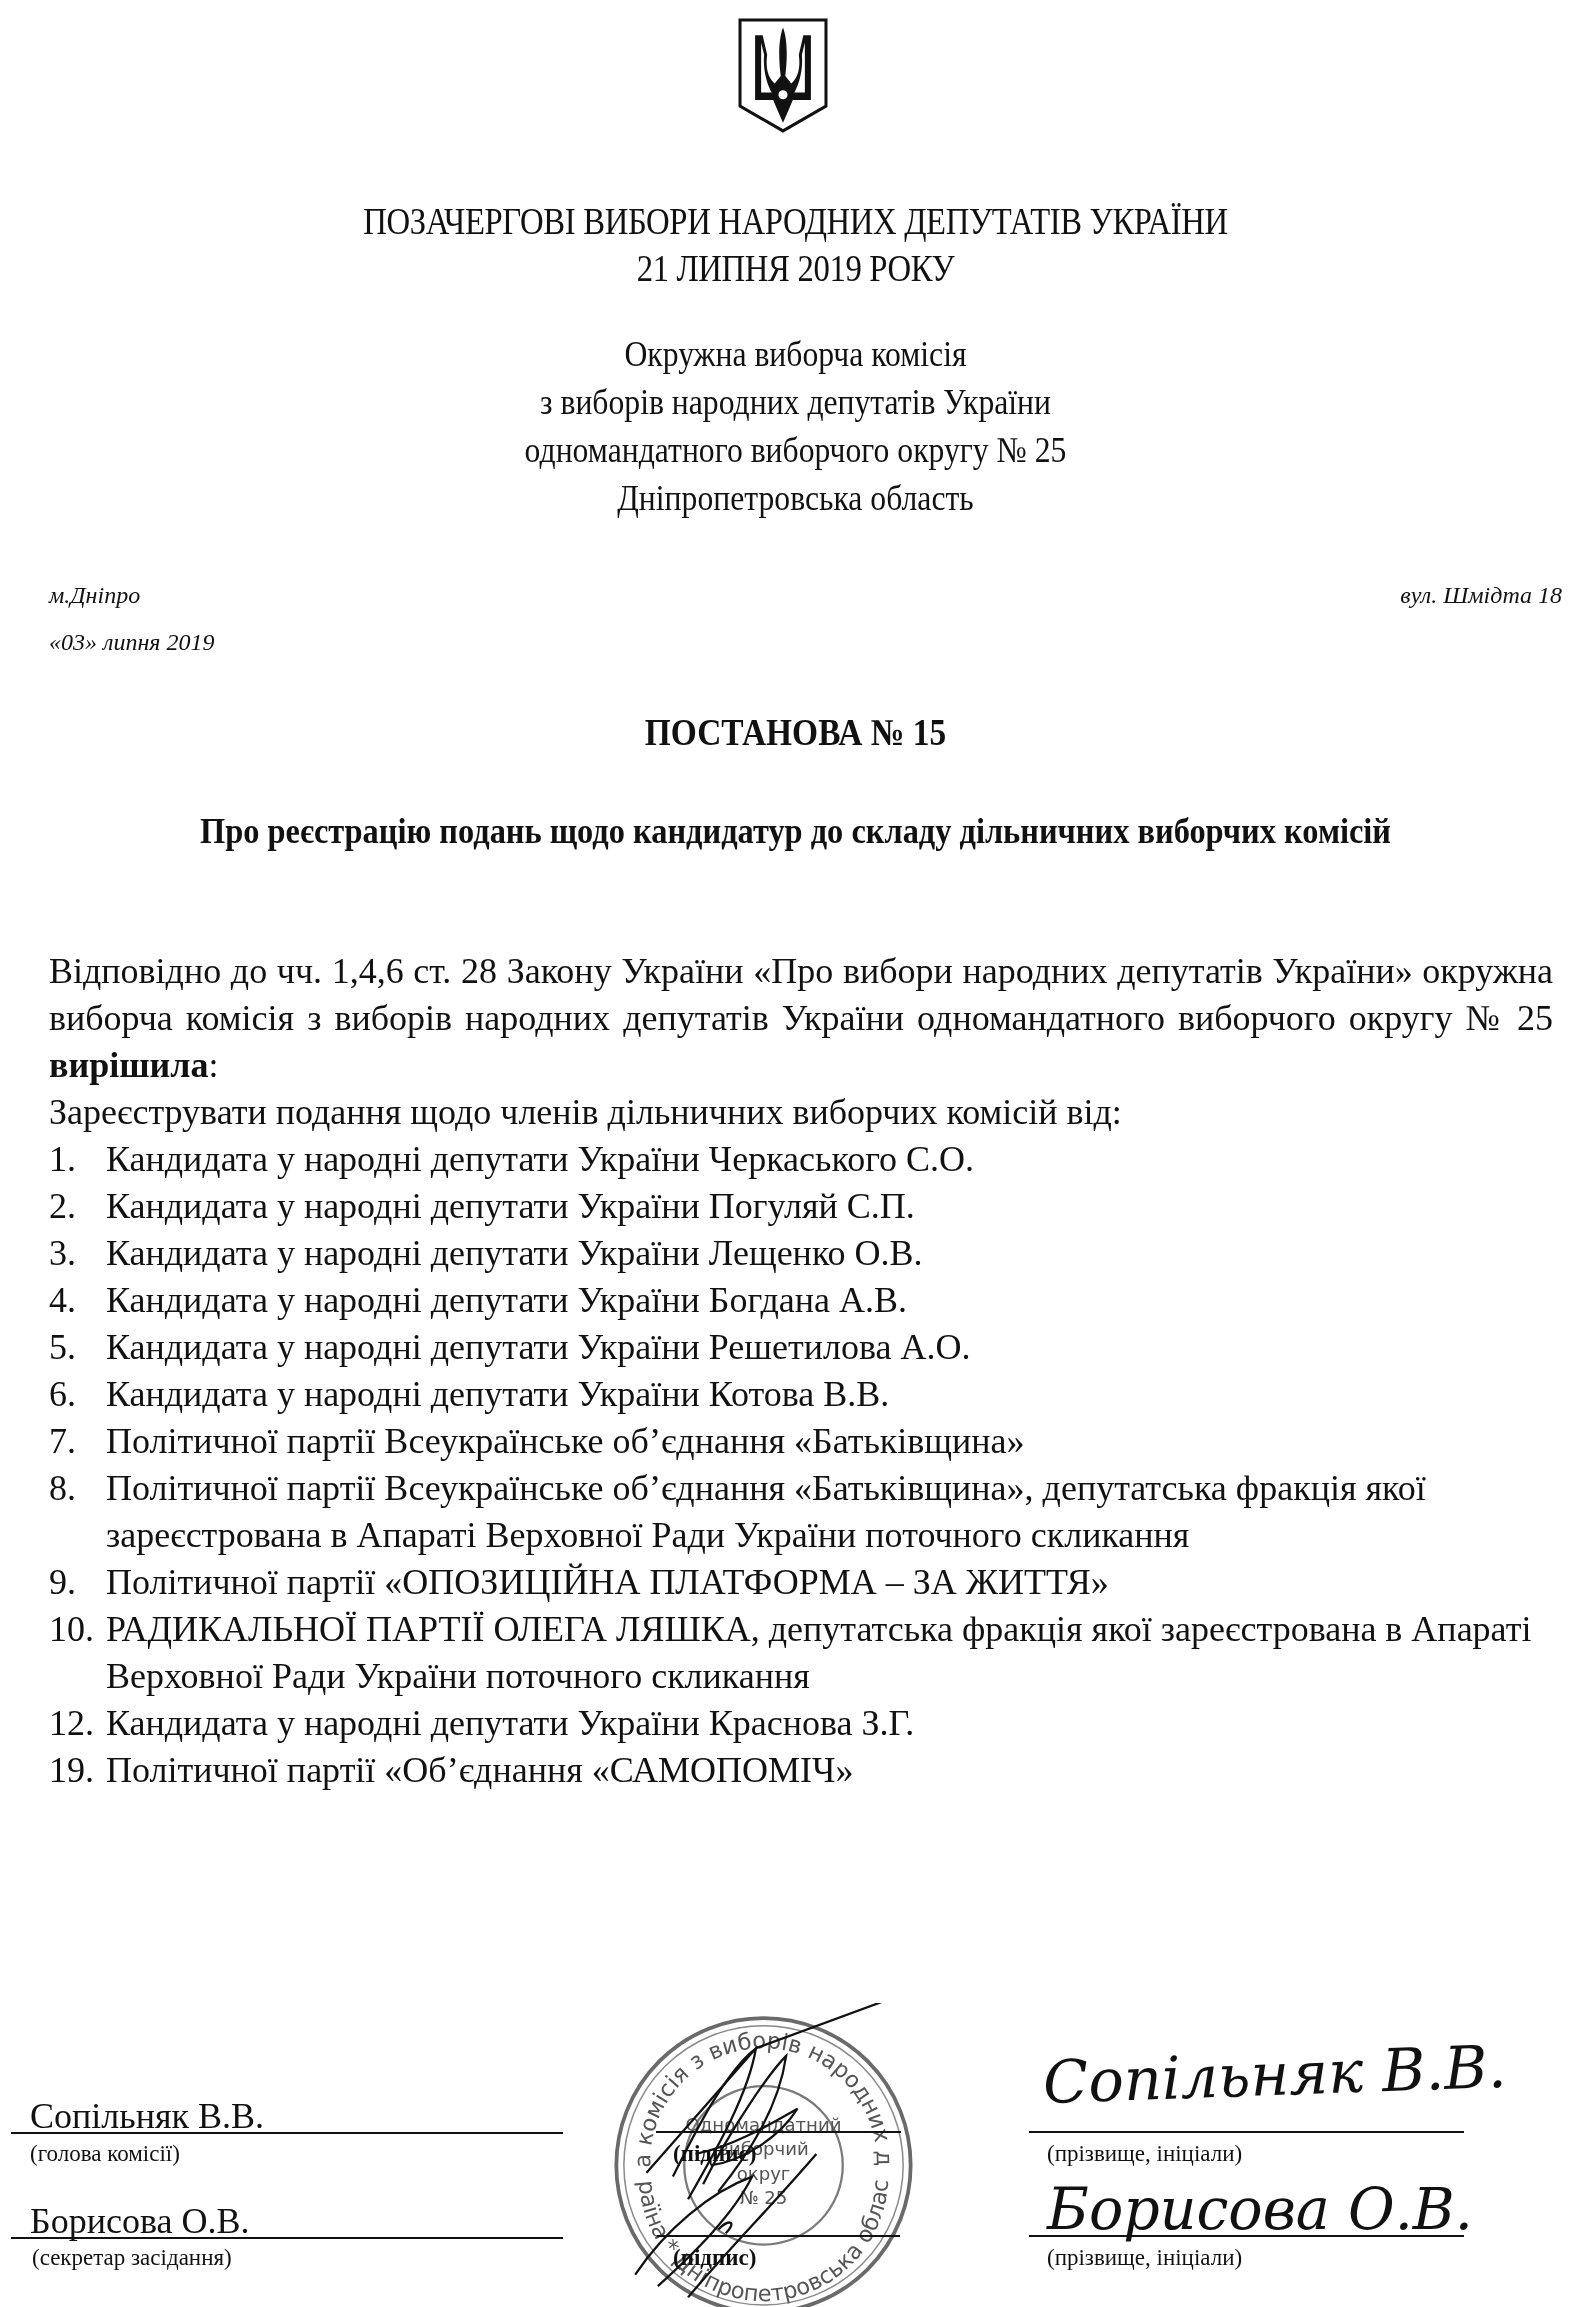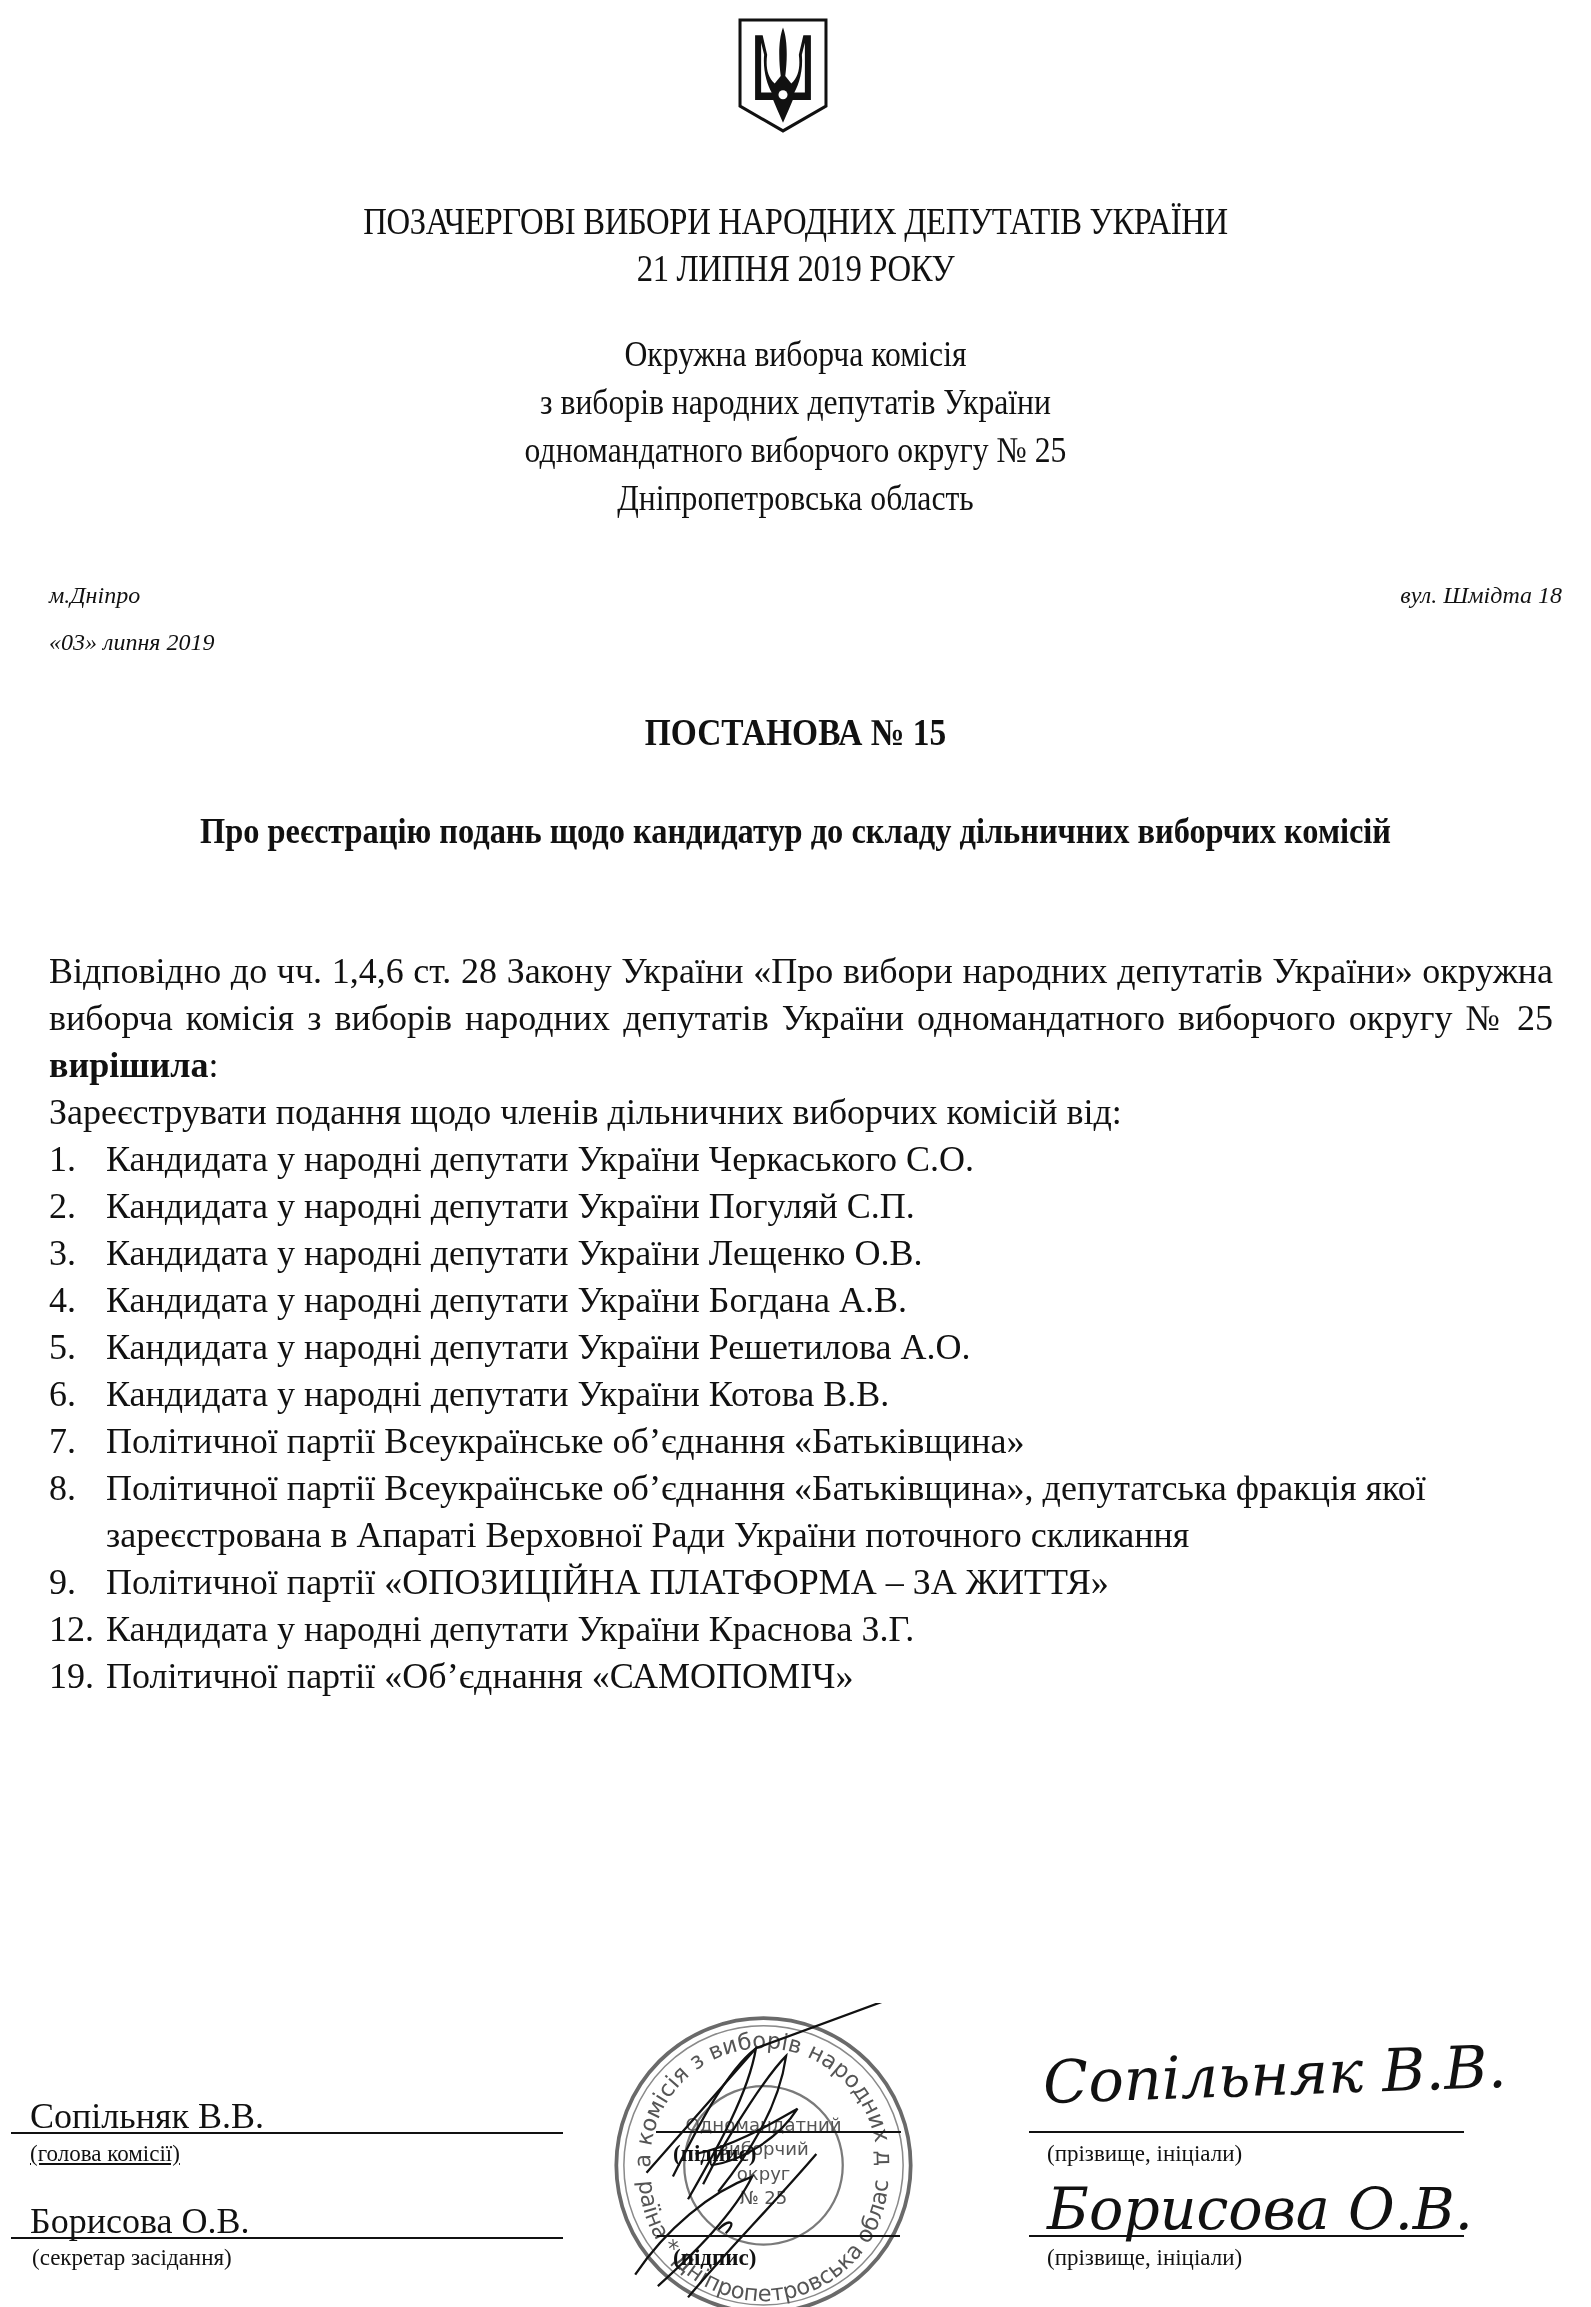--- a/index.html
+++ b/index.html
@@ -97,20 +97,24 @@
     </li>
   <li>
       <span class="num">8.</span>
       <span class="txt">Політичної партії Всеукраїнське об’єднання «Батьківщина», депутатська фракція якої зареєстрована в Апараті Верховної Ради України   поточного скликання</span>
     </li>
   <li>
       <span class="num">9.</span>
       <span class="txt">Політичної партії «ОПОЗИЦІЙНА ПЛАТФОРМА – ЗА ЖИТТЯ»</span>
     </li>
   <li>
+      <span class="num">10.</span>
+      <span class="txt">РАДИКАЛЬНОЇ ПАРТІЇ ОЛЕГА ЛЯШКА,  депутатська фракція якої зареєстрована в Апараті Верховної Ради України   поточного скликання</span>
+    </li>
+  <li>
       <span class="num">12.</span>
       <span class="txt">Кандидата у народні депутати України Краснова З.Г.</span>
     </li>
   <li>
       <span class="num">19.</span>
       <span class="txt">Політичної партії «Об’єднання «САМОПОМІЧ»</span>
     </li>
 </ul>
 
 <div class="abs" style="left:605px; top:2003px; width:317px; height:317px;">
@@ -142,21 +146,21 @@
     <g fill="none" stroke="#111" stroke-width="3">
       <path d="M40 360 C80 300 140 250 195 230 C170 280 120 330 70 375"></path>
       <path d="M110 390 C160 330 220 270 280 200"></path>
       <path d="M150 300 C165 285 175 290 160 305"></path>
     </g>
   </svg>
 </div>
 
 <div class="abs sig-name" style="left:30px; top:2095px;">Сопільняк В.В.</div>
 <div class="abs rule" style="left:11.3px; top:2132px; width:552px;"></div>
-<div class="abs sig-caption" style="left:30px; top:2140px;text-decoration:underline;">(голова комісії)</div>
+<div class="abs sig-caption" style="left:30px; top:2140px;">(голова комісії)</div>
 
 <div class="abs rule" style="left:656px; top:2131px; width:245px;"></div>
 <div class="abs sig-caption" style="left:673px; top:2140px; font-weight:bold;">(підпис)</div>
 
 <div class="abs handwriting" style="left:1043px; top:2040px; font-size:59px; transform:rotate(-2deg);">Сопільняк В.В.</div>
 <div class="abs rule" style="left:1029px; top:2131px; width:435px;"></div>
 <div class="abs sig-caption" style="left:1047px; top:2140px;">(прізвище, ініціали)</div>
 
 <div class="abs sig-name" style="left:30px; top:2200px;">Борисова О.В.</div>
 <div class="abs rule" style="left:11.3px; top:2237px; width:552px;"></div>

